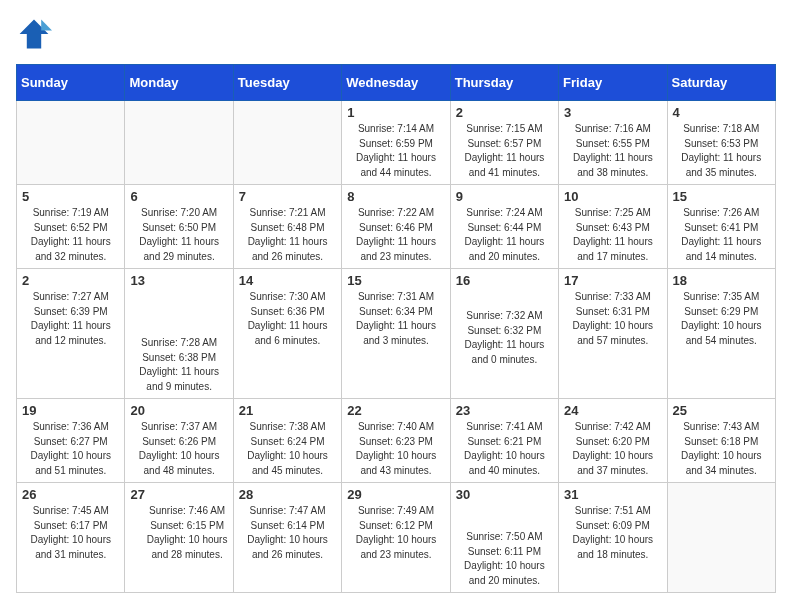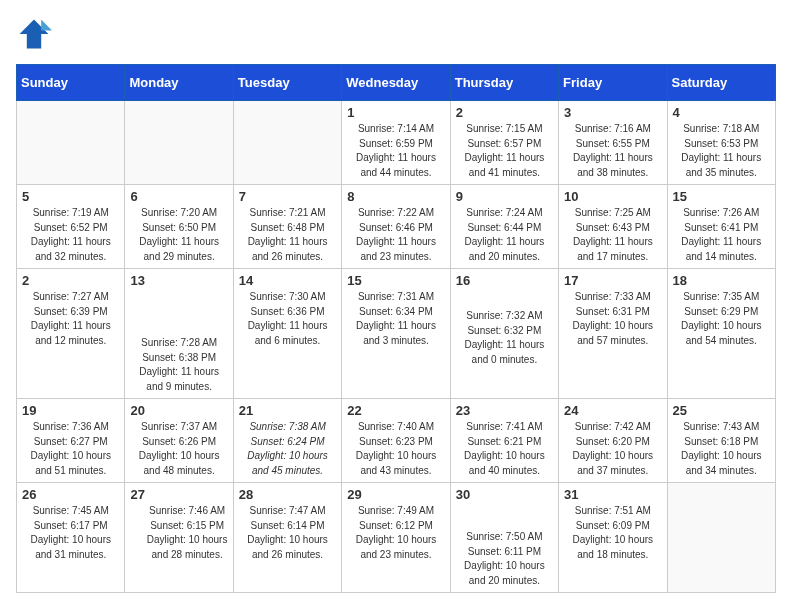--- a/index.html
+++ b/index.html
@@ -272,21 +272,21 @@
         </td>
         <td>
           <span class="day-num">20</span>
           <div class="day-info" style="white-space: pre-line;">Sunrise: 7:37 AM
 Sunset: 6:26 PM
 Daylight: 10 hours
 and 48 minutes.</div>
         </td>
         <td>
           <span class="day-num">21</span>
-          <div class="day-info" style="white-space: pre-line; font-style: italic;">Sunrise: 7:38 AM
+          <div class="day-info" style="white-space: pre-line;">Sunrise: 7:38 AM
 Sunset: 6:24 PM
 Daylight: 10 hours
 and 45 minutes.</div>
         </td>
         <td>
           <span class="day-num">22</span>
           <div class="day-info" style="white-space: pre-line;">Sunrise: 7:40 AM
 Sunset: 6:23 PM
 Daylight: 10 hours
 and 43 minutes.</div>

